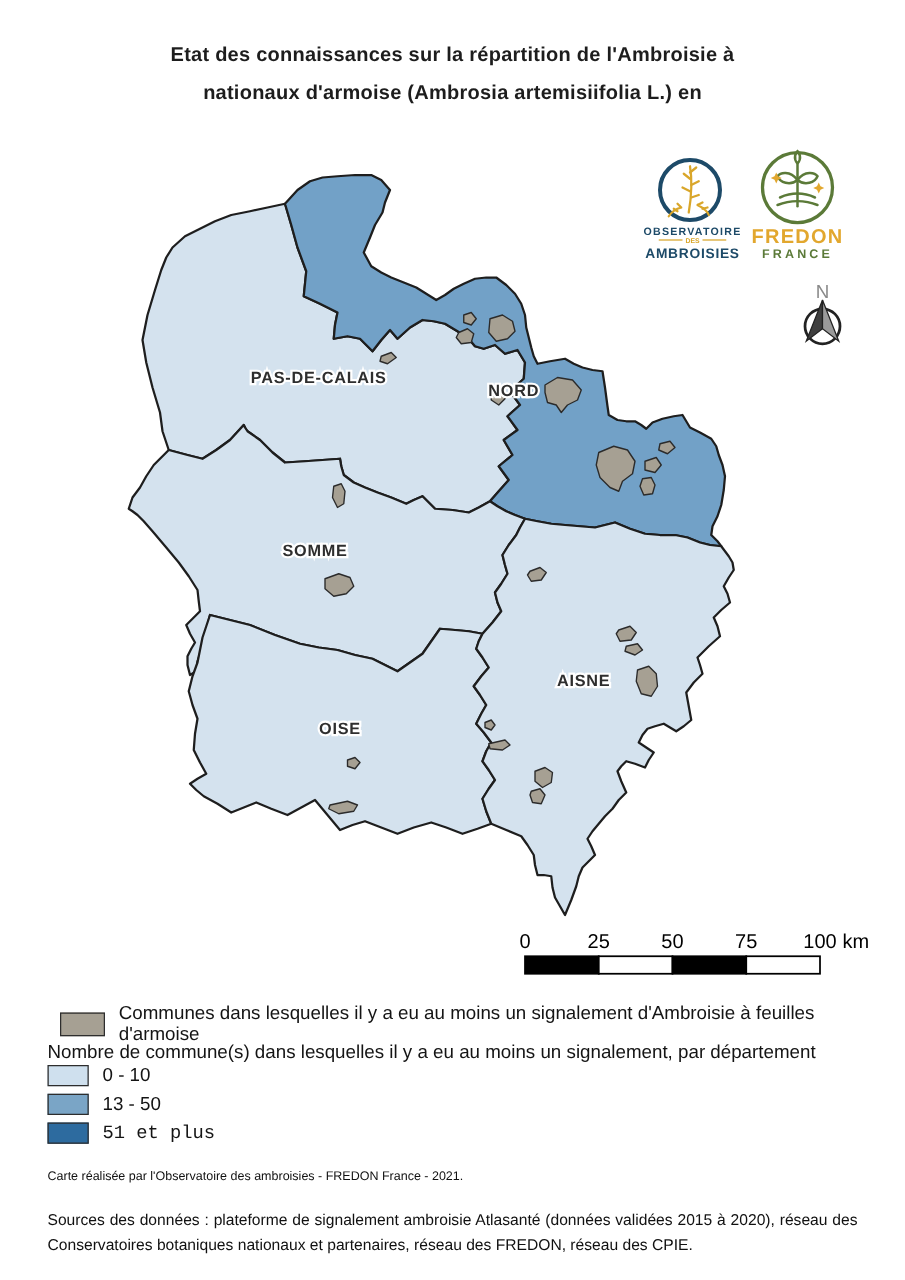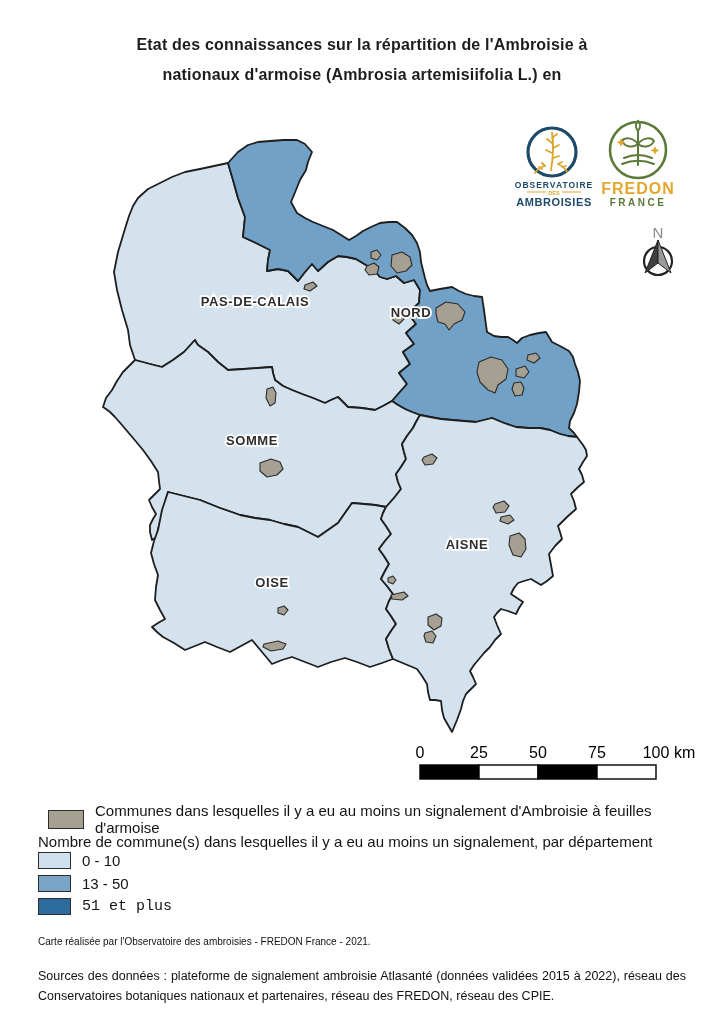--- a/index.html
+++ b/index.html
@@ -200,13 +200,13 @@
 <div class="abs leg-row" style="top:875px;left:38px;">
   <span class="swatch sw-sm" style="background-color: rgb(122, 165, 198);"></span>
   <span class="leg-text">13 - 50</span>
 </div>
 <div class="abs leg-row" style="top:898px;left:38px;font-family:Liberation Mono, monospace;">
   <span class="swatch sw-sm" style="background-color: rgb(45, 107, 159);"></span>
   <span class="leg-text">51 et plus</span>
 </div>
 
 <div class="abs credit" style="top:936px;left:38px;width:648px;">Carte réalisée par l'Observatoire des ambroisies - FREDON France - 2021.</div>
-<div class="abs sources" style="top:966px;left:38px;width:648px;">Sources des données : plateforme de signalement ambroisie Atlasanté (données validées 2015 à 2022), réseau des Conservatoires botaniques nationaux et partenaires, réseau des FREDON, réseau des CPIE.</div>
+<div class="abs sources" style="top:966px;left:38px;width:648px;">Sources des données : plateforme de signalement ambroisie Atlasanté (données validées 2015 à 2020), réseau des Conservatoires botaniques nationaux et partenaires, réseau des FREDON, réseau des CPIE.</div>
 
 </body></html>

